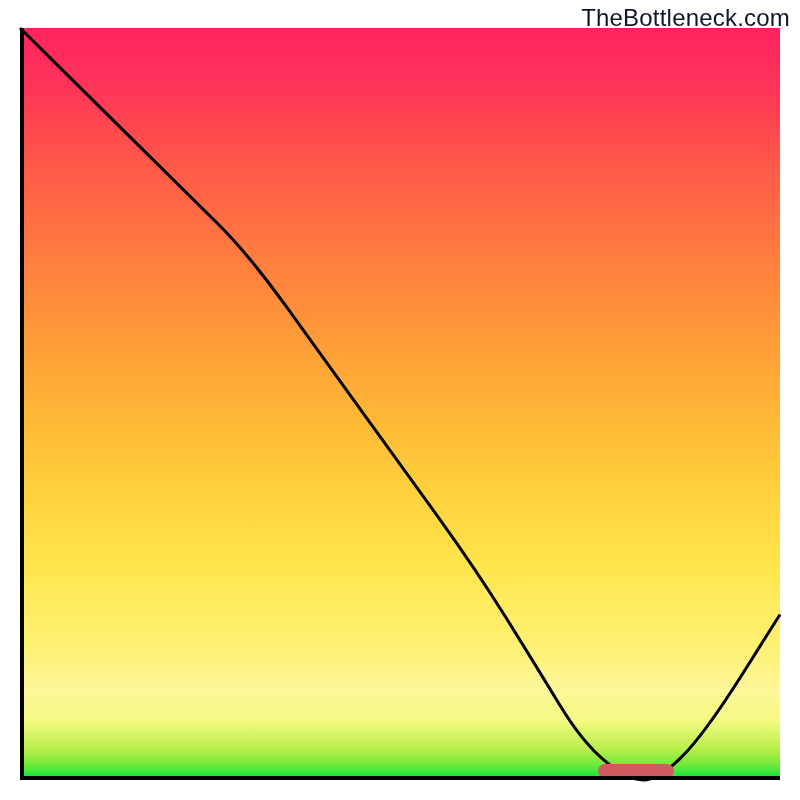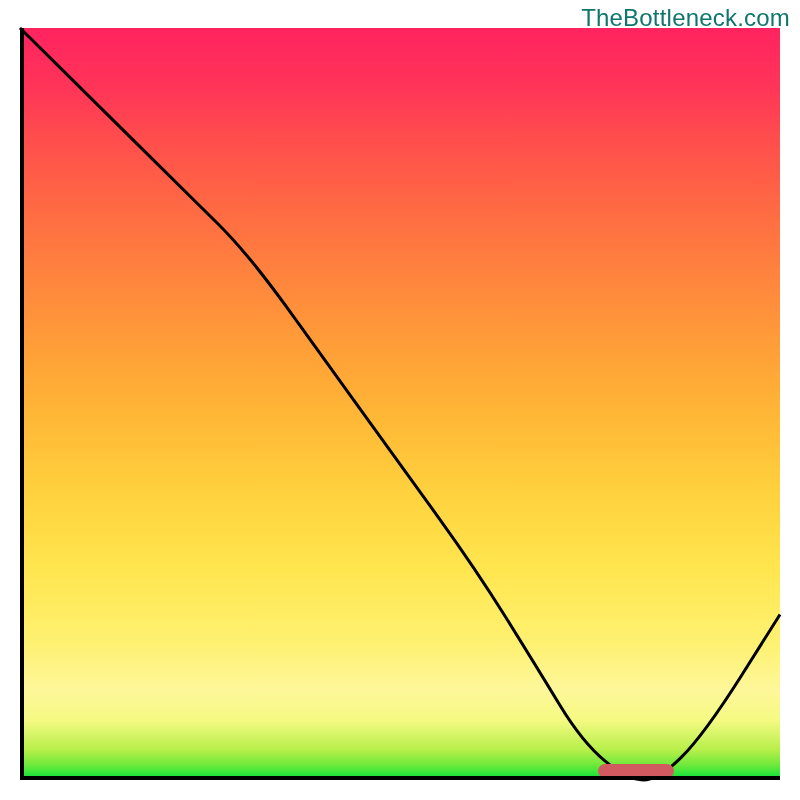--- a/index.html
+++ b/index.html
@@ -14,21 +14,21 @@
   .chart-wrapper {
     position: relative;
     width: 800px;
     height: 800px;
   }
   .watermark {
     position: absolute;
     top: 4px;
     right: 10px;
     font-size: 24px;
-    color: #0f766e;
+    color: #0f172a;
     font-weight: 400;
     letter-spacing: 0.2px;
     z-index: 5;
   }
   .plot-area {
     position: absolute;
     left: 20px;
     top: 28px;
     width: 760px;
     height: 752px;

